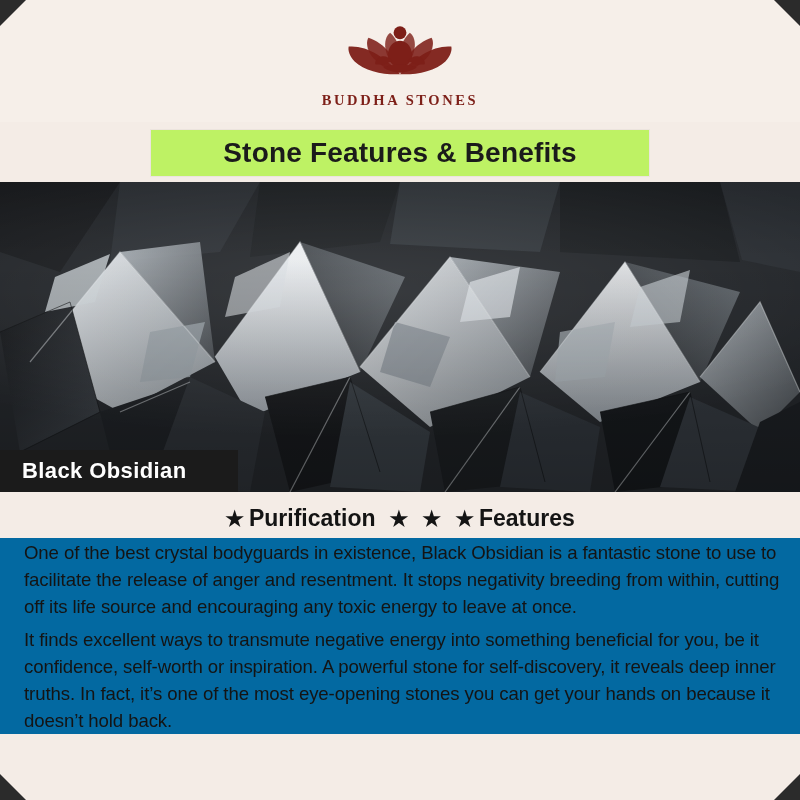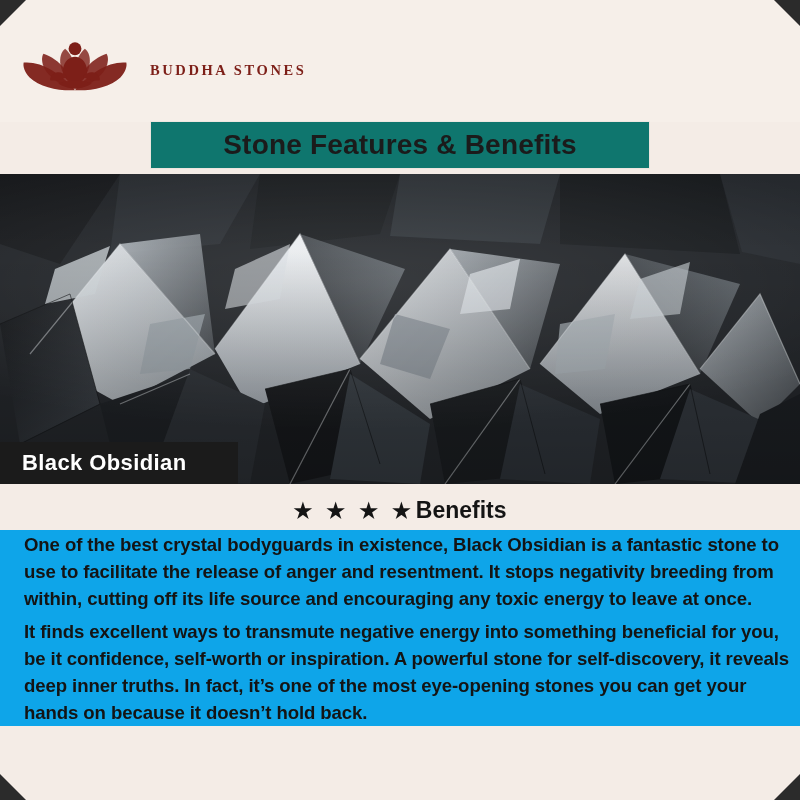--- a/index.html
+++ b/index.html
@@ -49,20 +49,21 @@
     bottom: 0; right: 0;
     border-bottom: 26px solid #2b2b2b;
     border-left: 26px solid transparent;
   }
 
   
   .header {
     position: relative;
     height: 122px;
     display: flex;
+    flex-direction: column;
     align-items: center;
     justify-content: flex-start;
     padding-top: 16px;
     box-sizing: border-box;
     background: #f6efe9;
   }
   .logo-mark {
     width: 150px;
     height: 74px;
     display: block;
@@ -72,24 +73,24 @@
     font-size: 14.5px;
     letter-spacing: 2.6px;
     font-weight: bold;
     color: #7d1f18;
     font-family: "Liberation Serif", serif;
   }
 
   
   .title-banner {
     position: relative;
-    margin: 0 auto 0 auto;
+    margin: 8px auto 0 auto;
     width: 498px;
     height: 46px;
-    background: #0f766e;
+    background: #bef264;
     display: flex;
     align-items: center;
     justify-content: center;
     z-index: 30;
     box-shadow: 0 0 0 1px rgba(0,0,0,0.03);
   }
   .title-banner .title-text {
     font-size: 28px;
     font-weight: bold;
     color: #1b1b1b;
@@ -166,22 +167,21 @@
   .benefit .star {
     font-size: 21px;
     color: #141414;
     line-height: 1;
   }
 
   
   .copy {
     padding: 2px 8px 0 24px;
     box-sizing: border-box;
-    background: #0ea5e9;
-    font-weight: bold;
+    background: #0369a1;
   }
   .copy p {
     margin: 0;
     font-size: 18.6px;
     line-height: 1.44;
     color: #141414;
     letter-spacing: -0.1px;
   }
   .copy p + p {
     margin-top: 7px;
@@ -308,30 +308,31 @@
     <div class="hero-fade"></div>
 
     <div class="stone-name-strip">
       <span class="stone-name">Black Obsidian</span>
     </div>
   </div>
 
   <div class="benefits">
     <div class="benefit">
       <span class="star">★</span>
+      <span>Purification</span>
     </div>
     <div class="benefit">
       <span class="star">★</span>
     </div>
     <div class="benefit">
       <span class="star">★</span>
     </div>
     <div class="benefit">
       <span class="star">★</span>
-      <span>Benefits</span>
+      <span>Features</span>
     </div>
   </div>
 
   <div class="copy">
     <p>One of the best crystal bodyguards in existence, Black Obsidian is a fantastic stone to use to facilitate the release of anger and resentment. It stops negativity breeding from within, cutting off its life source and encouraging any toxic energy to leave at once.</p>
     <p>It finds excellent ways to transmute negative energy into something beneficial for you, be it confidence, self-worth or inspiration. A powerful stone for self-discovery, it reveals deep inner truths. In fact, it’s one of the most eye-opening stones you can get your hands on because it doesn’t hold back.</p>
   </div>
 
 </div>
 

